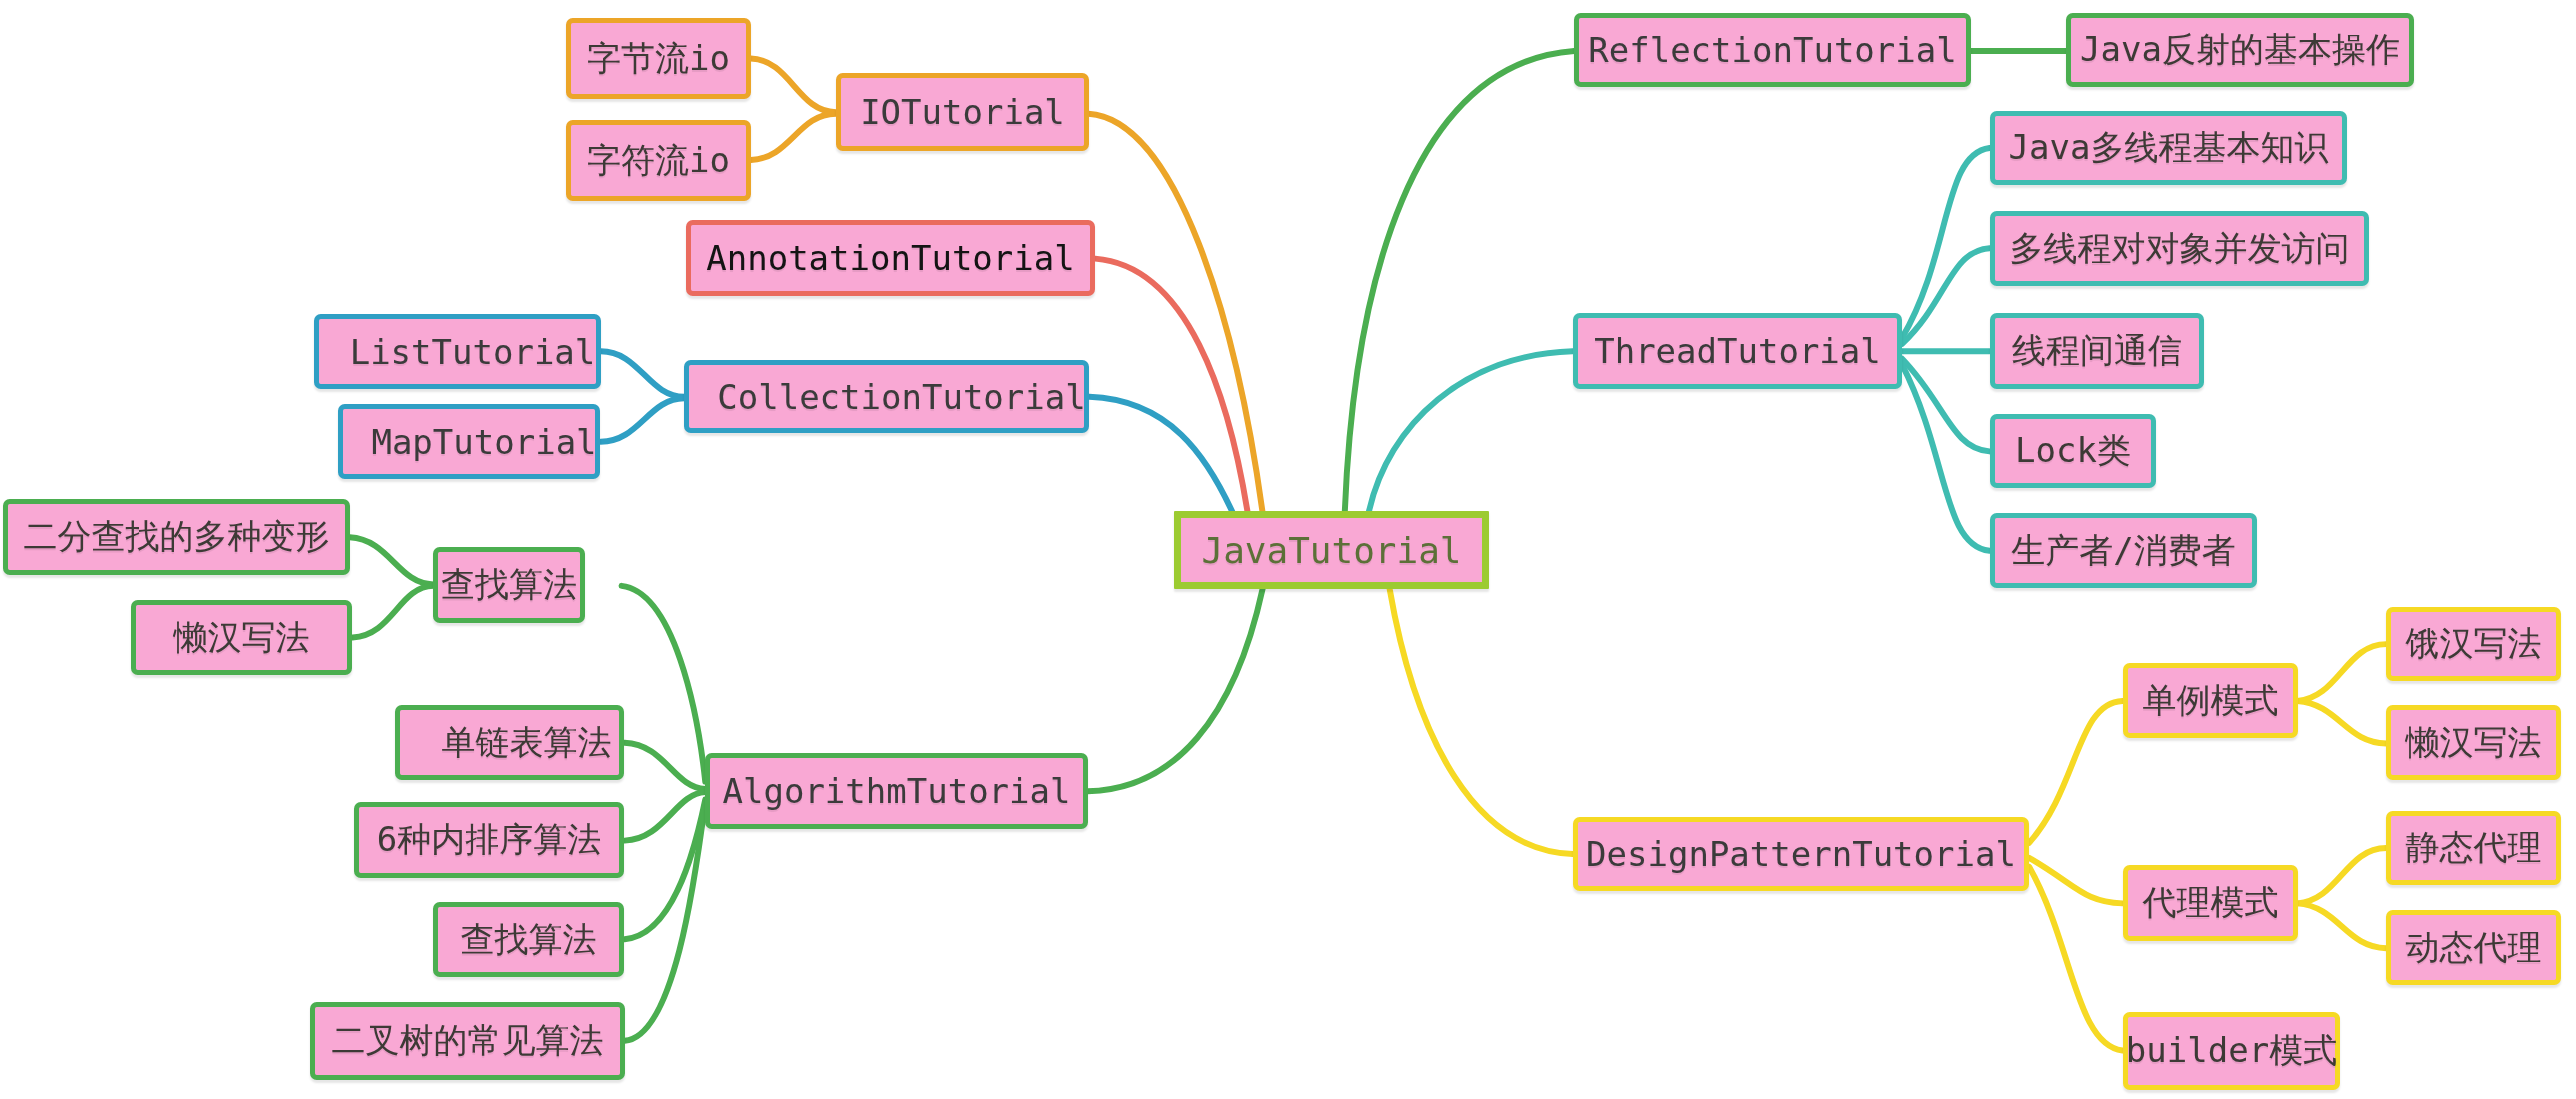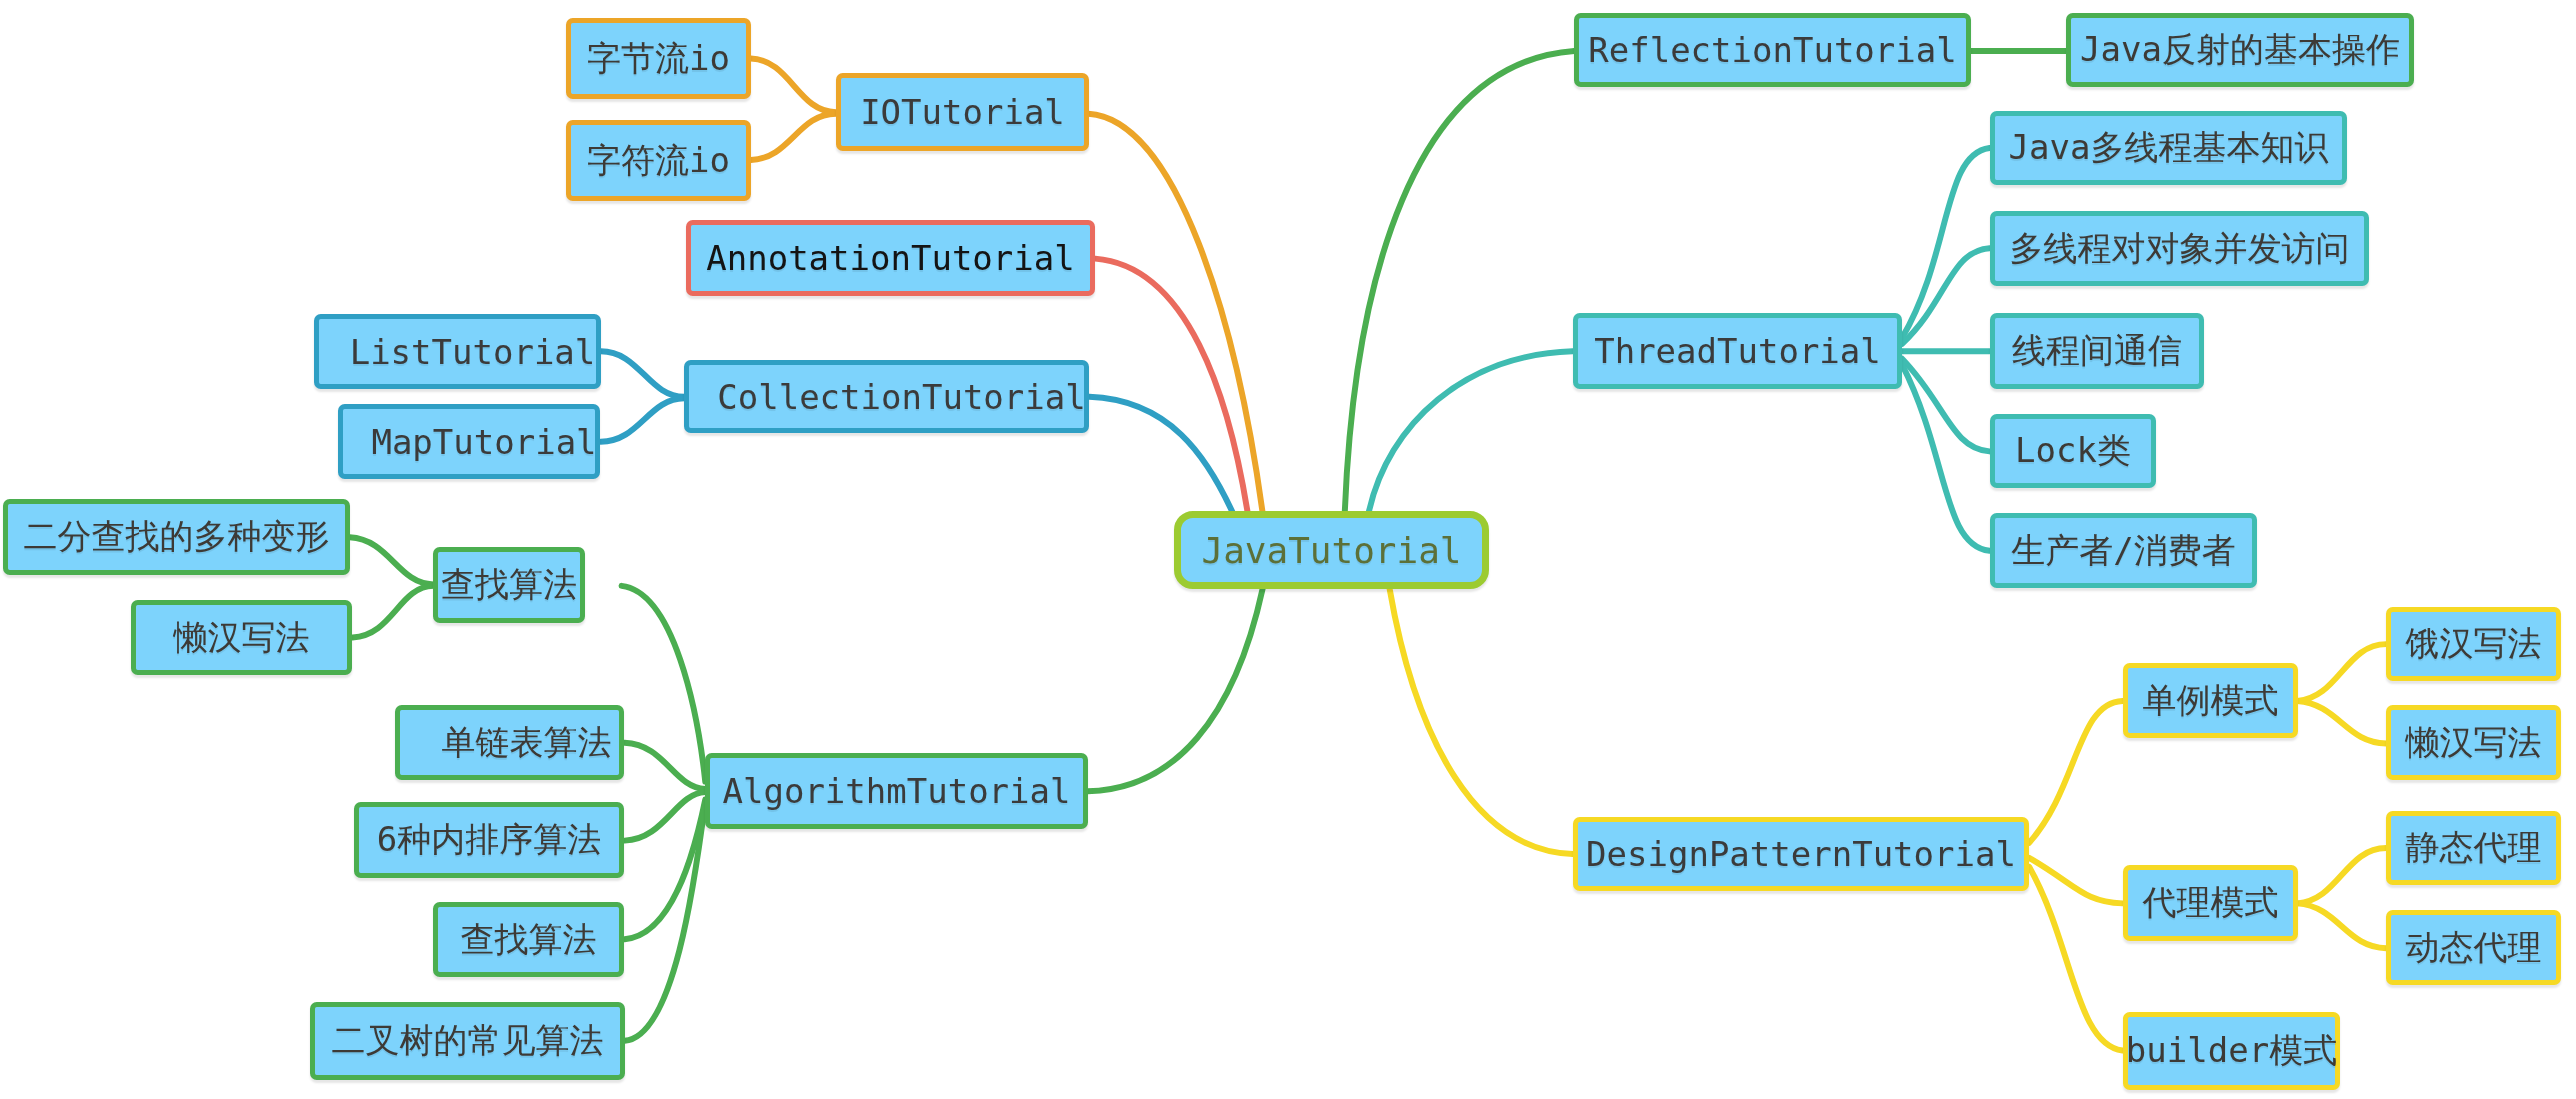--- a/index.html
+++ b/index.html
@@ -22,37 +22,37 @@
     height: 1100px;
   }
   #edges path {
     fill: none;
     stroke-width: 8;
     stroke-linecap: round;
   }
   .node {
     position: absolute;
     box-sizing: border-box;
-    background: #7dd3fc;
+    background: #f9a8d4;
     border-style: solid;
     border-width: 5.2px;
     border-radius: 6.7px;
     display: flex;
     align-items: center;
     justify-content: center;
     font-size: 34px;
     font-weight: 500;
     color: #3d3a36;
     white-space: nowrap;
     box-shadow: 0 2.2px 2.2px rgba(0,0,0,0.10);
     text-shadow: 0 1.5px 0.7px rgba(0,0,0,0.08);
   }
   .node.root {
     border-width: 7.5px;
-    border-radius: 19px;
+    border-radius: 1px;
     font-size: 36px;
     color: #5c7038;
   }
   .b-lime   { border-color: #9ccb31; }
   .b-orange { border-color: #eca528; }
   .b-red    { border-color: #ea6b5e; }
   .b-blue   { border-color: #2f9fc4; padding-left: 30px; }
   .b-green  { border-color: #4bae50; }
   .b-teal   { border-color: #3fbcb1; }
   .b-yellow { border-color: #f6d924; }

